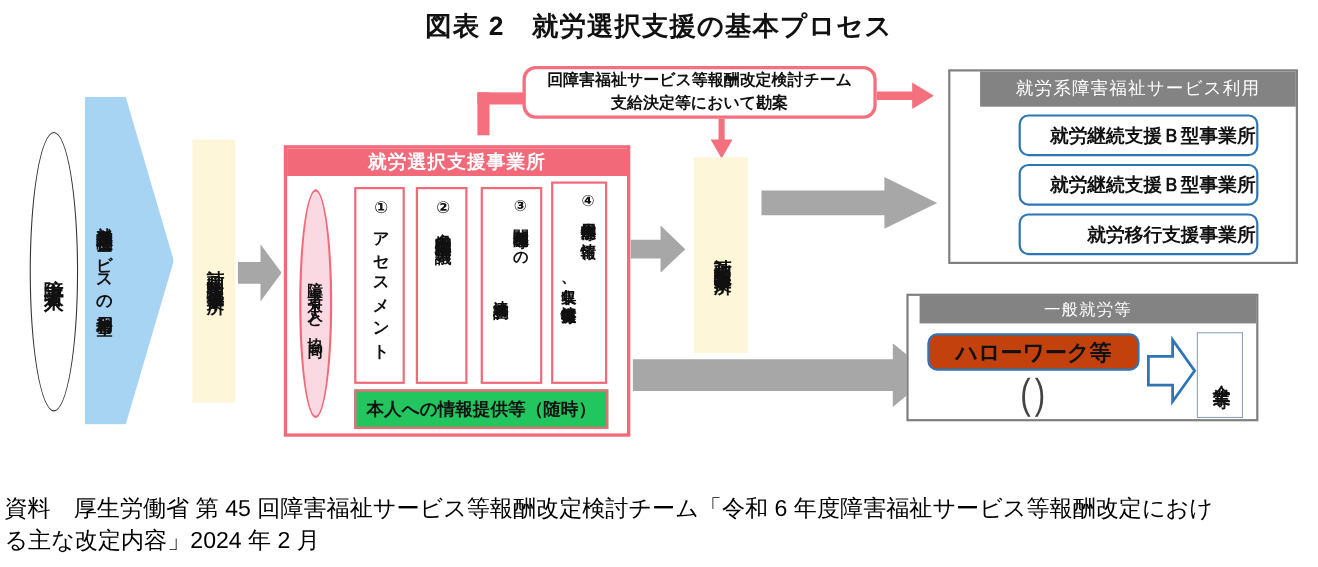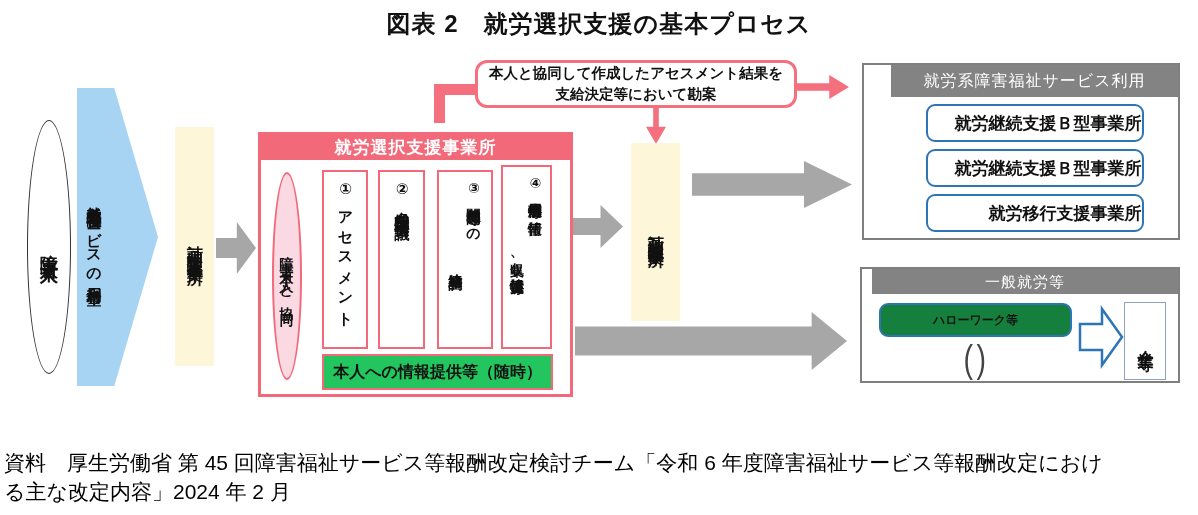--- a/index.html
+++ b/index.html
@@ -139,26 +139,26 @@
     display:flex; flex-direction:column; align-items:center;padding-left:27px; }
   .group-top .g-header { height:32px; line-height:32px; font-size:16px; letter-spacing:1px; }
   .service-item {
     width:218px; height:38px; margin-top:7px;
     border:2px solid var(--blue-border); border-radius:9px; background:#fff;
     display:flex; align-items:center; justify-content:flex-end;
     font-size:17px; font-weight:bold;
   }
   .service-item:first-of-type { margin-top:9px; }
 
-  .group-bottom { left:860px; top:267px; width:320px; height:116px;padding-left:10px; }
+  .group-bottom { left:824px; top:267px; width:320px; height:116px;padding-left:10px; }
   .group-bottom .g-header { height:25px; line-height:25px; font-size:15px; letter-spacing:1px; }
   .hw-box {
     left:17px; top:34px; width:193px; height:34px;
-    border:2px solid var(--blue-border); border-radius:9px; background:#15803d;
-    font-size:12px; font-weight:bold;font-family:Liberation Mono, monospace;
+    border:2px solid var(--blue-border); border-radius:9px; background:#c2410c;
+    font-size:20px; font-weight:bold;font-family:Liberation Mono, monospace;
   }
   .assess-note {
     left:9px; top:70px; width:207px; height:40px;
     display:flex; align-items:center; justify-content:center;
     font-size:12.5px; font-weight:bold; text-align:center; line-height:1.4;
   }
   .paren { font-size:38px; font-weight:400; color:#444; line-height:40px;
     transform:scaleX(0.75); }
   .hollow-arrow { left:216px; top:36px; width:46px; height:64px; }
   .company-box {
@@ -227,21 +227,21 @@
     </div>
 
     <div class="abs anytime-box vcenter">
       <span>本人への情報提供等（随時）</span>
     </div>
   </div>
 
   <div class="abs elbow-v"></div>
   <div class="abs elbow-h"></div>
   <div class="abs callout">
-    <div>本人と協同して作成したアセスメント結果を</div>
+    <div>回障害福祉サービス等報酬改定検討チーム</div>
     <div>支給決定等において勘案</div>
   </div>
   <div class="abs rarrow-right"></div>
   <div class="abs rarrow-down"></div>
 
   <div class="abs garrow garrow-2"></div>
 
   <div class="abs plan-office plan-right vcenter">
     <span class="vt">計画相談支援事業所</span>
   </div>

